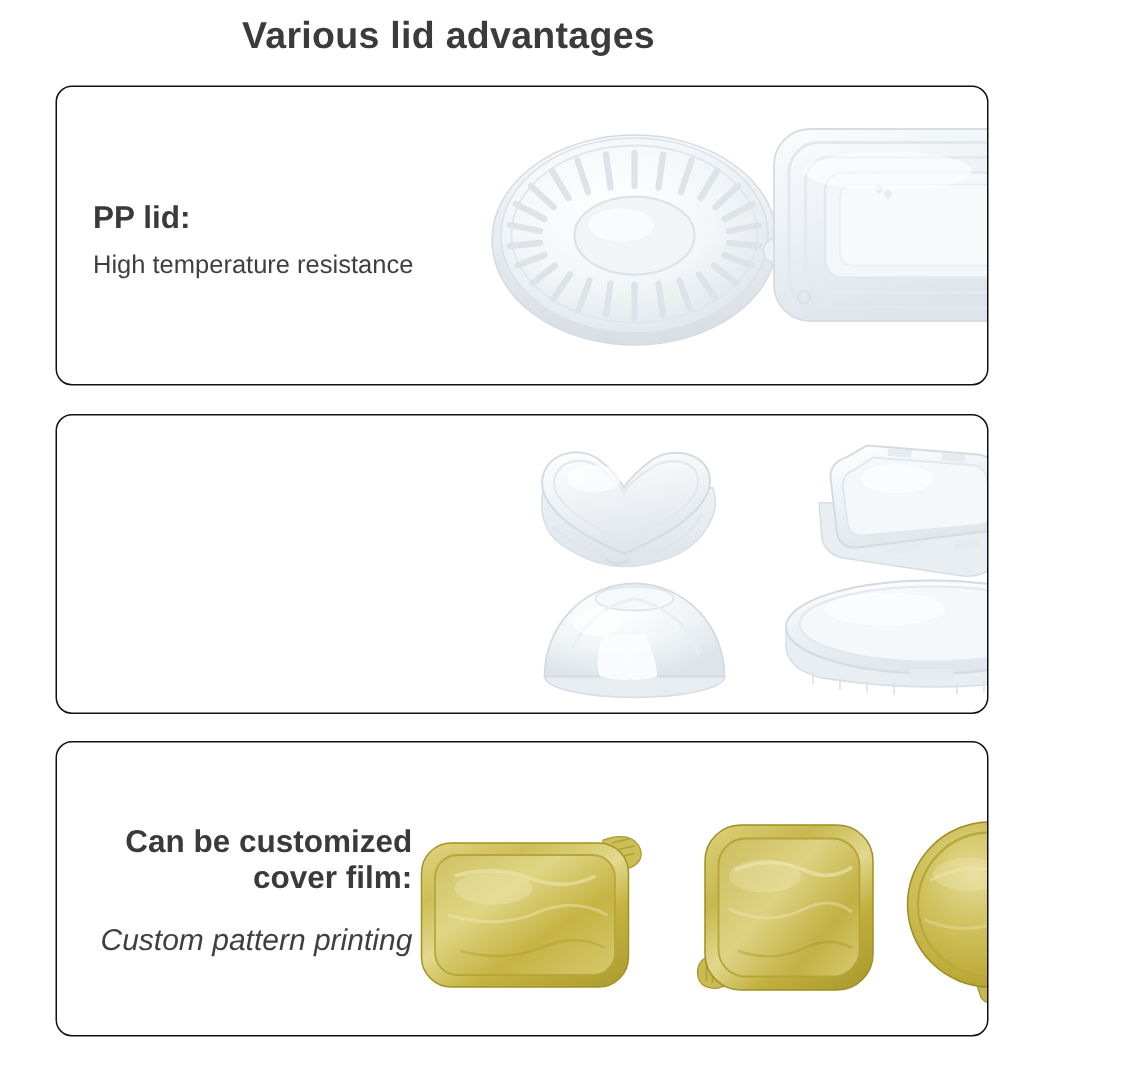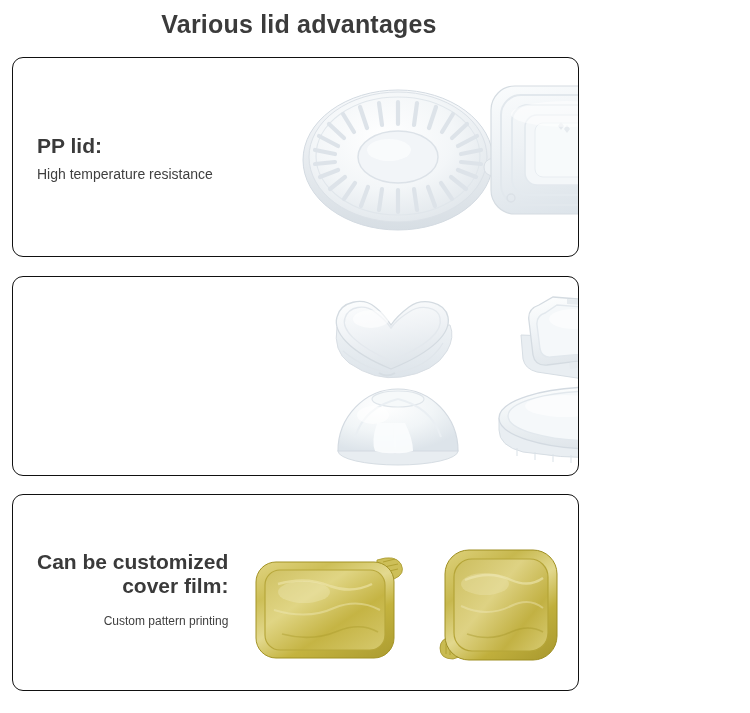--- a/index.html
+++ b/index.html
@@ -25,22 +25,22 @@
     text-align: center;
     font-size: 25px;
     font-weight: bold;
     color: #3b3b3b;
     letter-spacing: 0.2px;
   }
 
   
   .panel {
     position: absolute;
-    left: 12px;
-    width: 567px;
+    left: 37px;
+    width: 622px;
     border: 1px solid #111111;
     border-radius: 11px;
     box-sizing: border-box;
     background: #ffffff;
     overflow: hidden;
   }
   #panel-1 { top: 57px;  height: 200px; }
   #panel-2 { top: 276px; height: 200px; }
   #panel-3 { top: 494px; height: 197px; }
 
@@ -52,31 +52,31 @@
   }
   .panel-heading {
     font-size: 21px;
     font-weight: bold;
     line-height: 1.15;
     margin: 0 0 6px 0;
     white-space: pre-line;
     color: #3a3a3a;
   }
   .panel-desc {
-    font-size: 14px;
+    font-size: 17px;
     font-weight: normal;
     line-height: 1.5;
     margin: 0;
     white-space: pre-line;
     color: #3f3f3f;
   }
   #panel-1 .panel-text { top: 76px; }
   #panel-2 .panel-text { top: 62px; }
   #panel-3 .panel-text { top: 55px; text-align: right; }
-  #panel-3 .panel-desc { font-size: 12px; padding-left: 5px; padding-top: 8px;}
+  #panel-3 .panel-desc { font-size: 20px; padding-left: 5px; padding-top: 8px; font-style: italic;}
 
   
   .art {
     position: absolute;
     top: 0;
     left: 0;
     width: 100%;
     height: 100%;
     pointer-events: none;
   }

